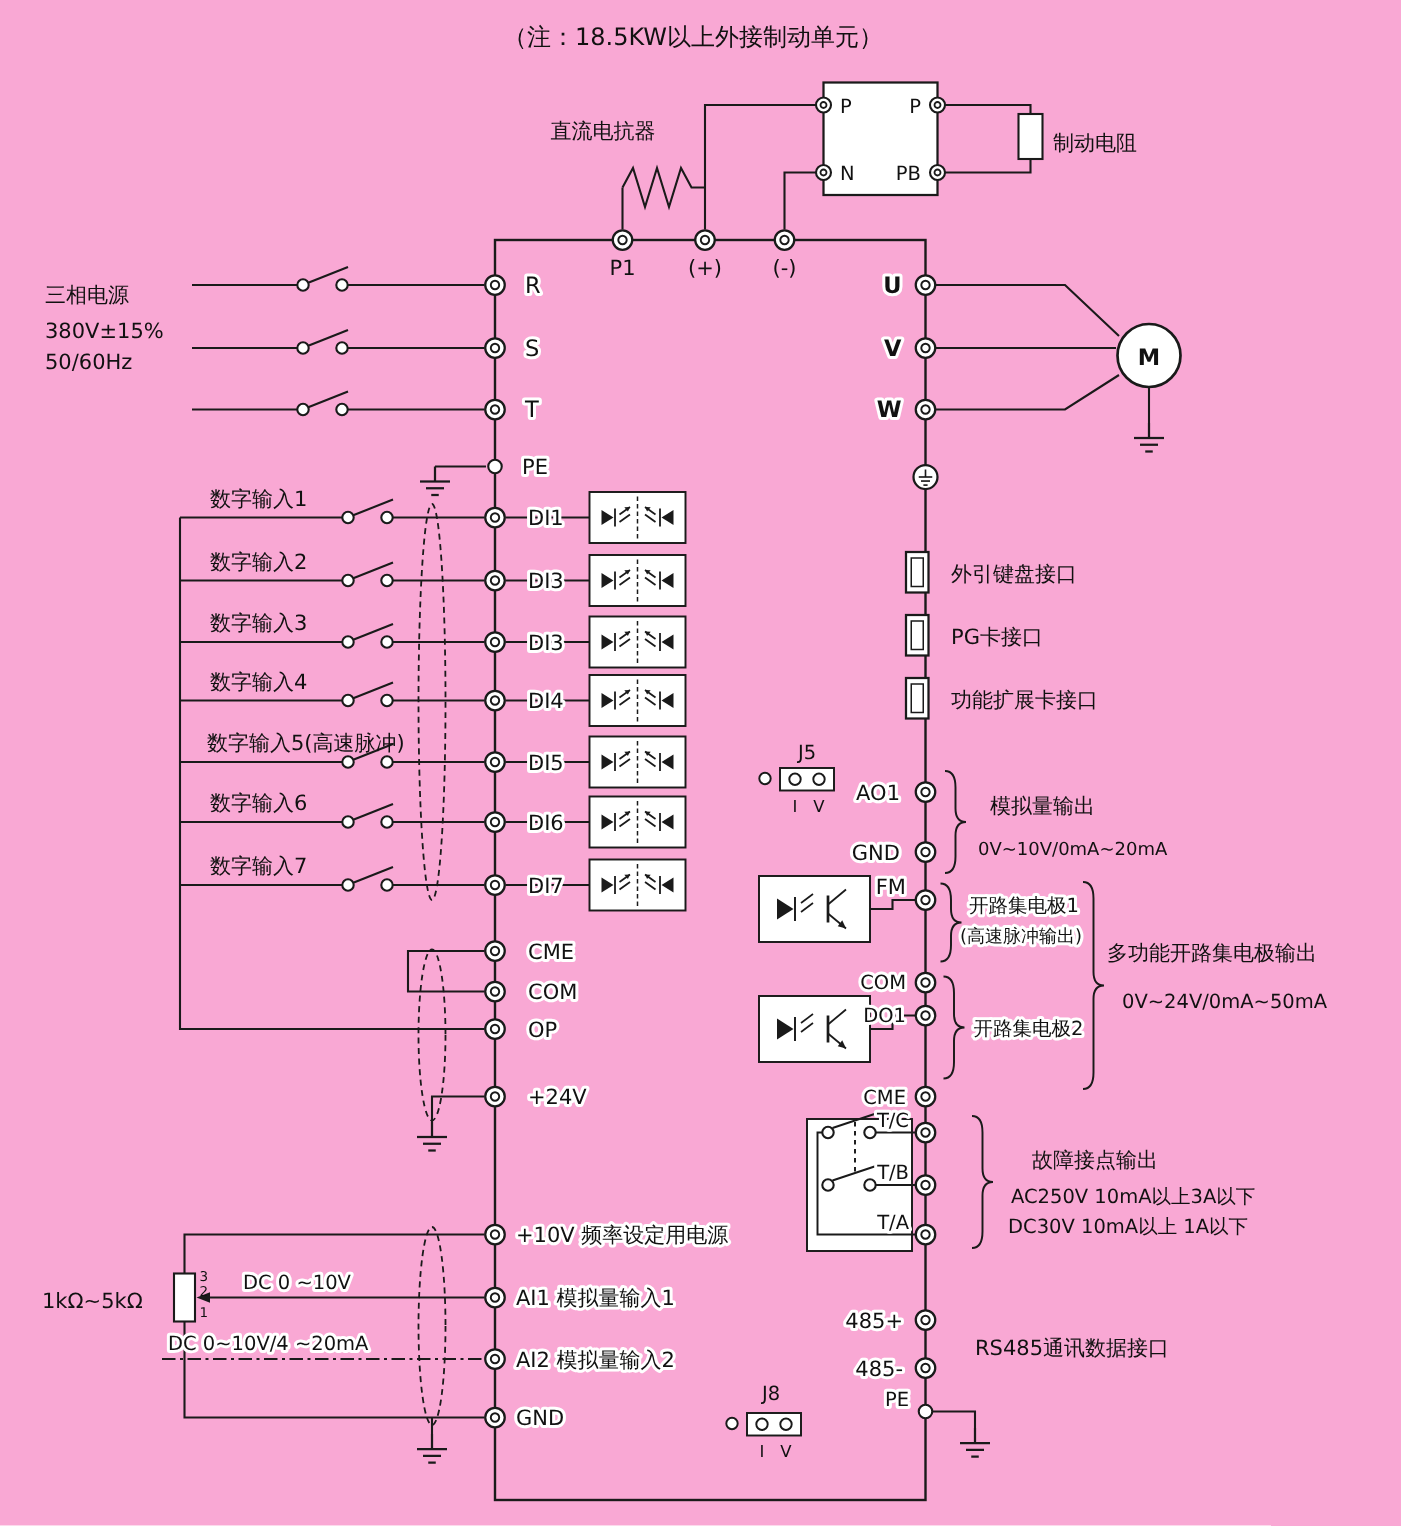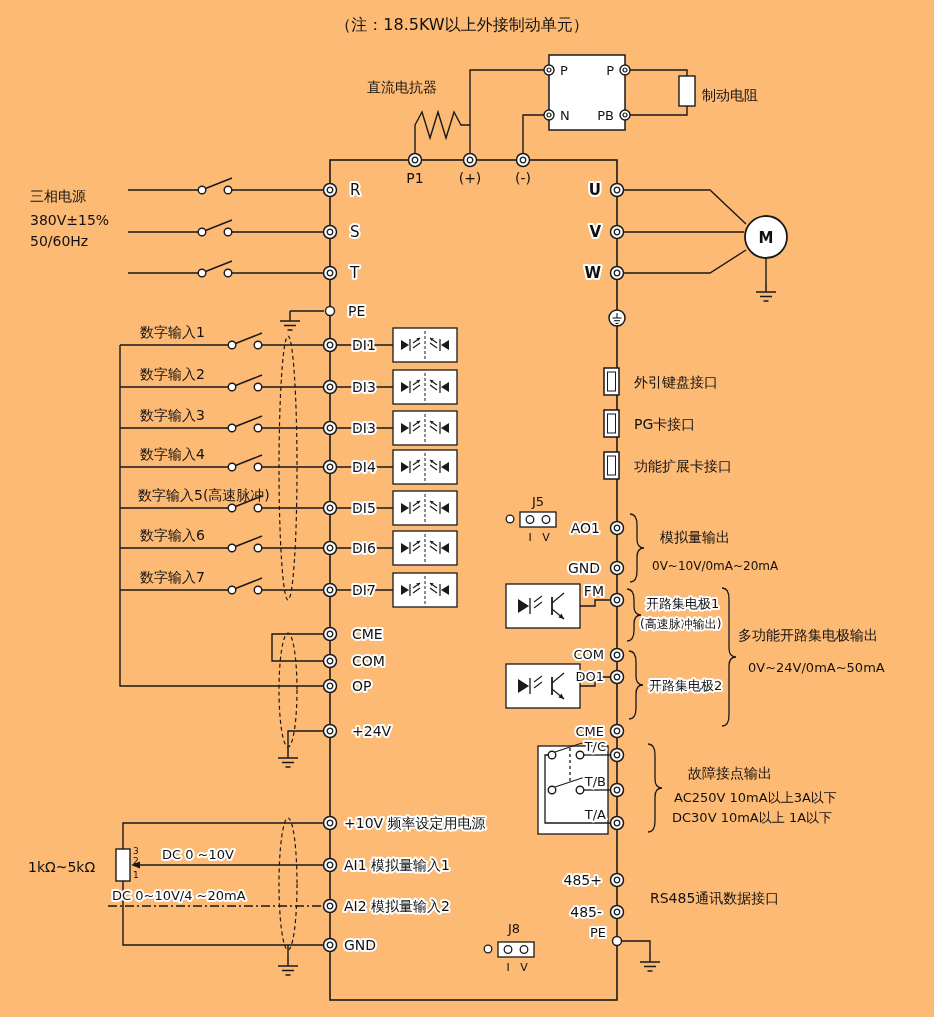--- a/index.html
+++ b/index.html
@@ -1,16 +1,16 @@
 <!DOCTYPE html>
 <html><head>
 <meta charset="utf-8">
 <style>
   html,body { margin:0; padding:0; background:#fff; }
-  .page { position:relative; width:934px; height:1017px; background:#fdba74;
+  .page { position:relative; width:934px; height:1017px; background:#f9a8d4;
           font-family:"DejaVu Sans","Liberation Sans",sans-serif; }
   svg text { fill:#111; font-family:"DejaVu Sans","Liberation Sans",sans-serif; }
   .halo { paint-order:stroke; stroke:#fff; stroke-width:4px; stroke-linejoin:round; }
 </style>
 </head>
 <body>
 
 <div class="page">
 <svg width="934" height="1017" viewBox="0 0 934 1017">
   <defs>

